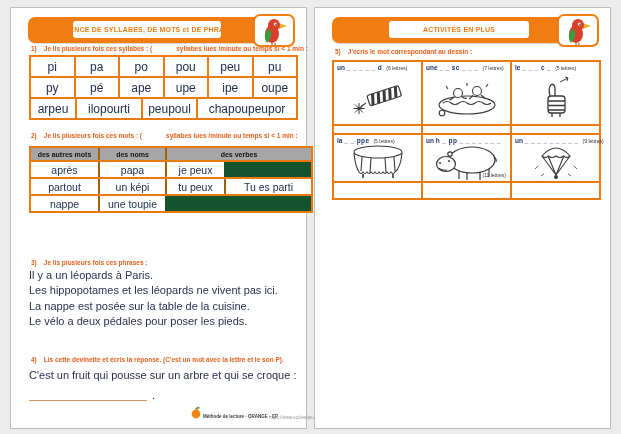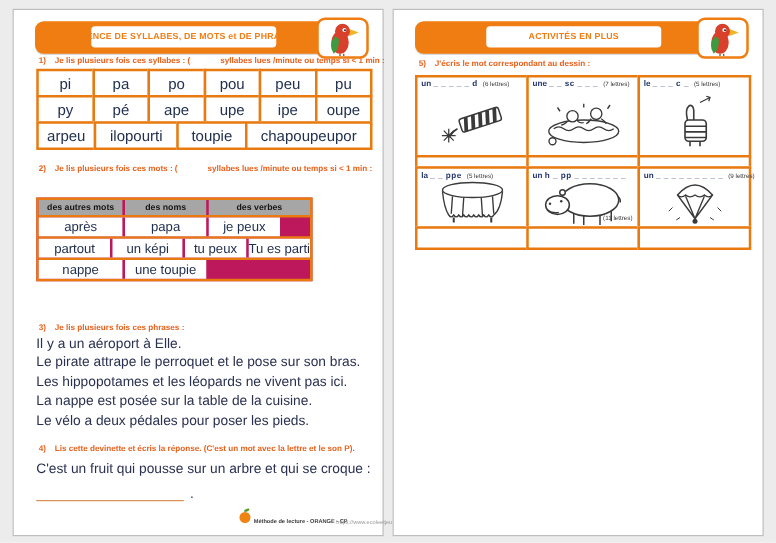--- a/index.html
+++ b/index.html
@@ -32,27 +32,27 @@
   .stable{position:absolute;left:18px;top:47px;width:269px}
   .srow{display:flex}
   .srow + .srow{margin-top:-2px}
   .scell{box-sizing:border-box;border:2px solid #e87a10;margin-left:-2px;height:23px;
          display:flex;align-items:center;justify-content:center;font-size:12px;
          color:#22304f;flex:1;background:#fff;white-space:nowrap}
   .scell:first-child{margin-left:0}
   .srow3 .scell{flex:none}
 
   
-  .wtable{position:absolute;left:18px;top:150px;width:221px;border:2px solid #e87a10;
-          box-sizing:border-box;background:#be185d}
+  .wtable{position:absolute;left:18px;top:138px;width:284px;border:2px solid #e87a10;
+          box-sizing:border-box;background:#14532d}
   .wrow{display:flex}
   .wrow + .wrow{border-top:2px solid #e87a10}
   .wc{box-sizing:border-box;display:flex;align-items:center;justify-content:center;
       font-size:10.5px;color:#22304f;height:15px;background:#fff;white-space:nowrap}
-  .wc + .wc{border-left:2px solid #be185d}
+  .wc + .wc{border-left:2px solid #a16207}
   .whead .wc{height:12px;background:#a6a6a6;color:#161616;font-size:7px;font-weight:bold}
   .c1{width:67px}.c2{width:67px}.c3{width:59px}.c4{flex:1}.c34{flex:1}
 
   
   .sentences{position:absolute;left:18px;top:260px;font-size:11px;color:#2a3150;
              line-height:15.4px;white-space:nowrap}
 
   .riddle{position:absolute;left:18px;top:361px;font-size:11px;color:#2a3150;white-space:nowrap}
   .answer{position:absolute;left:18px;top:379px;display:flex;align-items:flex-end;gap:5px;
           color:#2a3150;font-size:11px}
@@ -120,21 +120,21 @@
         <div class="scell">py</div>
         <div class="scell">pé</div>
         <div class="scell">ape</div>
         <div class="scell">upe</div>
         <div class="scell">ipe</div>
         <div class="scell">oupe</div>
       </div>
       <div class="srow srow3">
         <div class="scell" style="width:48px">arpeu</div>
         <div class="scell" style="width:68px">ilopourti</div>
-        <div class="scell" style="width:57px">toupie</div>
+        <div class="scell" style="width:57px">peupoul</div>
         <div class="scell" style="width:102px">chapoupeupor</div>
       </div>
     </div>
 
     <div class="instr" style="top:124px">
       <span class="qnum">2)</span><span>Je lis plusieurs fois ces mots : (</span><span class="spA"></span><span>syllabes lues /minute ou temps si &lt; 1 min :</span><span class="spB"></span><span>)</span>
     </div>
 
     <div class="wtable">
       <div class="wrow whead">
@@ -157,22 +157,21 @@
         <div class="wc c1">nappe</div>
         <div class="wc c2">une toupie</div>
       </div>
     </div>
 
     <div class="instr" style="top:251px">
       <span class="qnum">3)</span><span>Je lis plusieurs fois ces phrases :</span>
     </div>
 
     <div class="sentences">
-      <div>Il y a un aéroport à Elle.</div>
-      <div>Le pirate attrape le perroquet et le pose sur son bras.</div>
+      <div>Il y a un léopards à Paris.</div>
       <div>Les hippopotames et les léopards ne vivent pas ici.</div>
       <div>La nappe est posée sur la table de la cuisine.</div>
       <div>Le vélo a deux pédales pour poser les pieds.</div>
     </div>
 
     <div class="instr" style="top:348px">
       <span class="qnum">4)</span><span>Lis cette devinette et écris la réponse. (C'est un mot avec la lettre et le son P).</span>
     </div>
 
     <div class="riddle">C'est un fruit qui pousse sur un arbre et qui se croque :</div>

